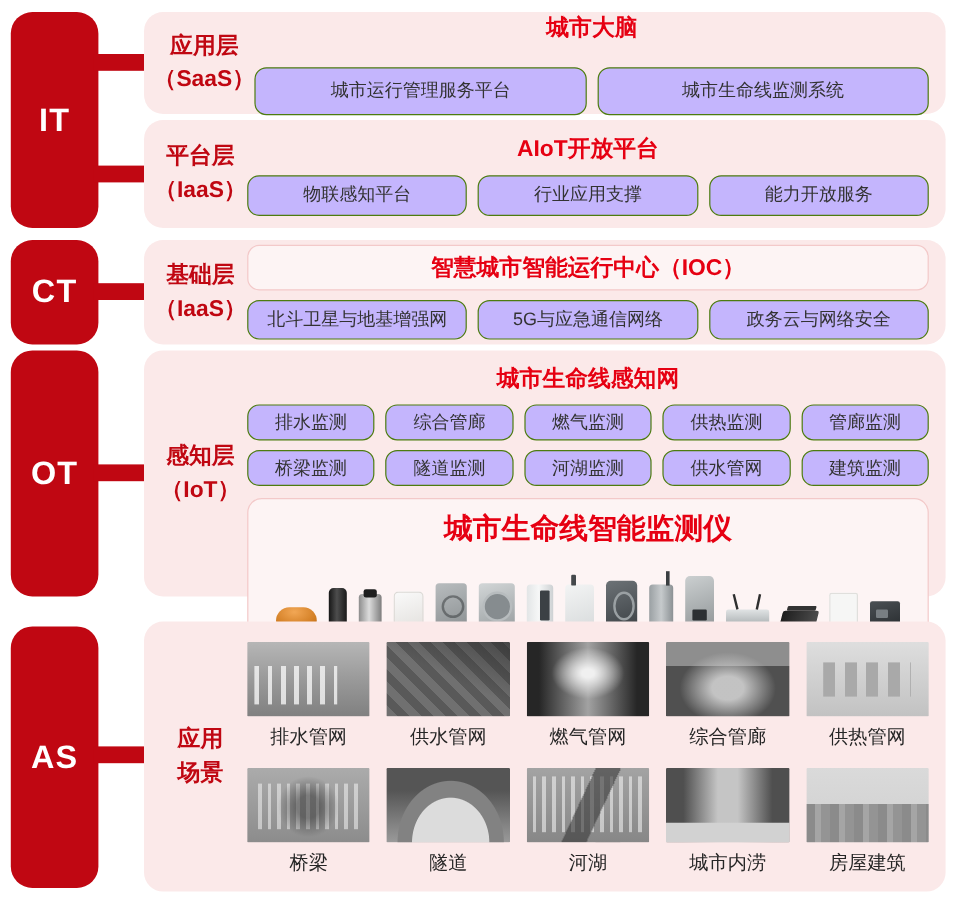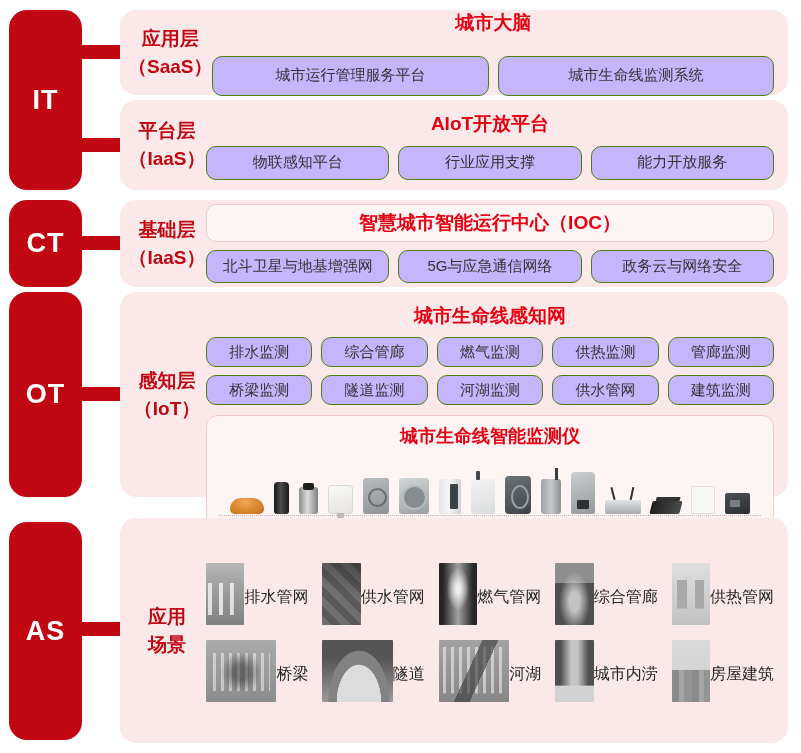--- a/index.html
+++ b/index.html
@@ -33,21 +33,21 @@
         display:flex;align-items:center;justify-content:center;margin-bottom:8px}
   .p3 .title-box .panel-title{margin:0;font-size:19px}
   .p3 .chip{height:33px}
   .p4 .content{justify-content:flex-start;padding-top:11px}
   .p4 .panel-title{margin-bottom:8px}
   .p4 .chip{height:30px}
   .p4 .chip-row{margin-bottom:8px}
 
   .device-box{border:1px solid #f3c9c9;background:#fdf4f4;border-radius:12px;
         padding:5px 12px 9px;margin-top:2px;display:flex;flex-direction:column}
-  .device-box-title{color:#e60012;font-weight:bold;font-size:18px;text-align:center;margin:3px 0 16px}
+  .device-box-title{color:#e60012;font-weight:bold;font-size:24px;text-align:center;margin:3px 0 16px}
   .devices{display:flex;align-items:flex-end;justify-content:center;gap:10px;height:52px;
         border-bottom:1px dotted #ddaeae;padding-bottom:1px}
 
   
   .dev{position:relative;flex:0 0 auto}
   .d1{width:34px;height:16px;border-radius:14px 14px 6px 6px;
       background:radial-gradient(ellipse at 45% 25%,#f2a755,#d07b20 75%,#b06318)}
   .d2{width:15px;height:32px;border-radius:4px 4px 3px 3px;
       background:linear-gradient(90deg,#171717,#4d4d4d 45%,#1a1a1a)}
   .d3{width:19px;height:27px;border-radius:3px;
@@ -78,21 +78,21 @@
   .d13{width:30px;height:13px;border-radius:2px;background:linear-gradient(100deg,#1d1d1d,#4e4e4e);transform:skewX(-14deg)}
   .d13::before{content:"";position:absolute;top:-4px;left:3px;right:3px;height:4px;background:#333;border-radius:1px}
   .d14{width:24px;height:28px;border-radius:2px;background:#f6f6f5;box-shadow:inset 0 0 0 1px #e0dfdc}
   .d15{width:25px;height:21px;border-radius:2px;background:linear-gradient(160deg,#4b5054,#2a2e31)}
   .d15::before{content:"";position:absolute;top:7px;left:5px;width:10px;height:7px;background:#787e82;border-radius:1px}
 
   
   .p5 .content{padding-top:4px}
   .scene-rows{display:flex;flex-direction:column;gap:15px}
   .scene-row{display:flex;gap:14px}
-  .scene{flex:1;display:flex;flex-direction:row;align-items:center}
+  .scene{flex:1;display:flex;flex-direction:column;align-items:center}
   .scene-caption{margin-top:7px;font-size:16px;color:#262626;white-space:nowrap}
   .ph{width:100%;height:62px;position:relative;overflow:hidden;border-radius:1px}
   .ph-drain{background:
       repeating-linear-gradient(90deg,rgba(252,252,252,.75) 0 4px,rgba(0,0,0,0) 4px 11px) no-repeat 18% 68%/68% 52%,
       linear-gradient(180deg,#b6b6b6,#979797 55%,#808080)}
   .ph-water{background:
       linear-gradient(205deg,rgba(30,30,30,.5),rgba(0,0,0,0) 48%),
       repeating-linear-gradient(45deg,#707070 0 7px,#595959 7px 14px)}
   .ph-gas{background:
       radial-gradient(ellipse at 50% 42%,#f0f0f0 0 7%,rgba(0,0,0,0) 42%),

